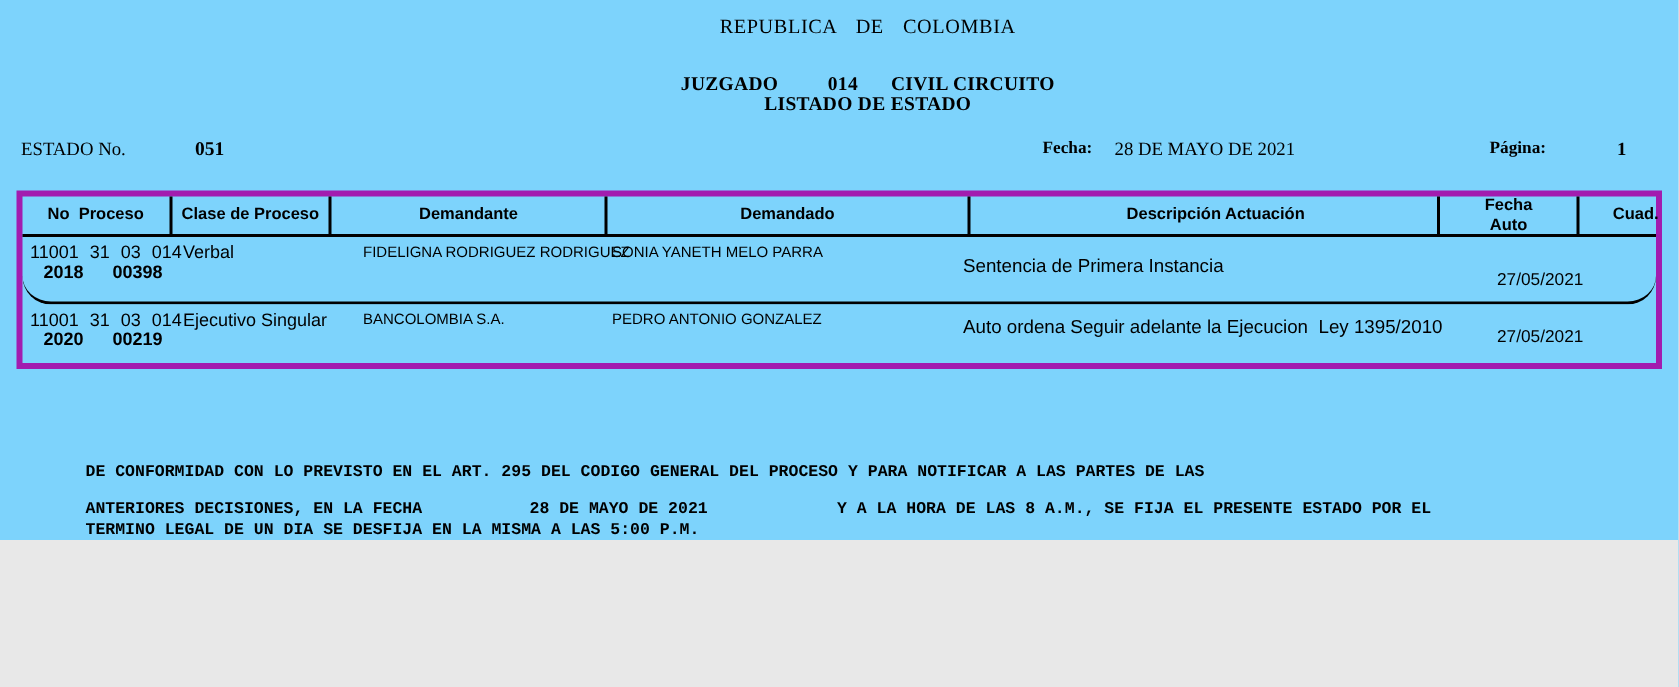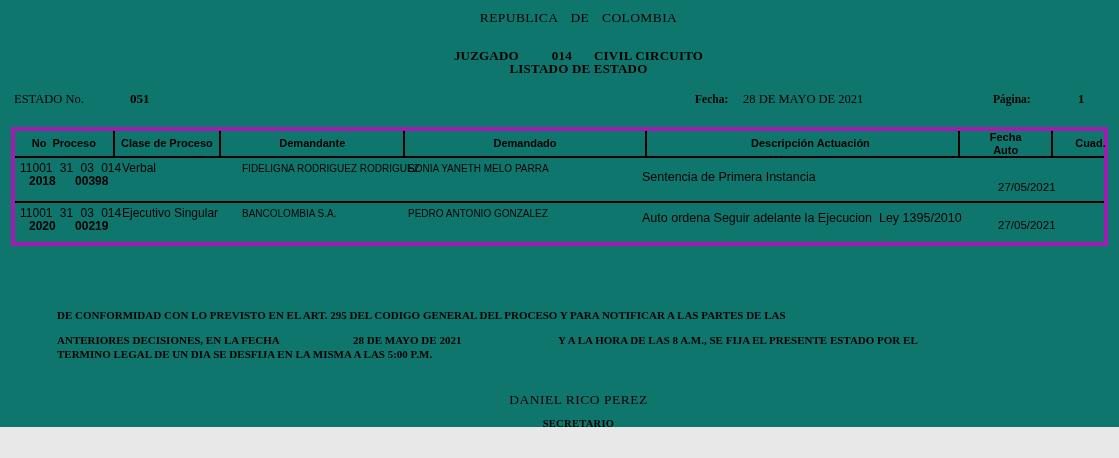--- a/index.html
+++ b/index.html
@@ -1,22 +1,22 @@
 <!DOCTYPE html>
 <html><head>
 <meta charset="utf-8">
 <style>
   * { margin: 0; padding: 0; box-sizing: border-box; }
   html, body { background: #e8e8e8; }
   body { font-family: "Liberation Serif", serif; }
   .page {
     position: relative;
     width: 1119px;
-    height: 427px;
-    background: #0f766e;
+    height: 360px;
+    background: #7dd3fc;
     color: #000000;
     overflow: hidden;
     margin: 0 auto;
   }
 
   
   .center-band { position: absolute; left: 38px; right: 0; text-align: center; }
   .h-line1 { top: 10px; font-size: 13.5px; word-spacing: 9px; letter-spacing: 0.4px; }
   .h-line2 { top: 31px; font-size: 11px; word-spacing: 7px; letter-spacing: 0.3px; }
   .h-line3 { top: 48px; font-size: 13px; font-weight: bold; letter-spacing: 0.2px; }
@@ -50,36 +50,36 @@
   }
   .tbl-head .th:last-child { border-right: none; }
   .th.c1 { width: 100px; word-spacing: 3px; }
   .th.c2 { width: 107px; }
   .th.c3 { width: 185px; }
   .th.c4 { width: 242px; }
   .th.c5 { width: 315px; padding-left: 16px; }
   .th.c6 { width: 93px; text-align: center; }
   .th.c7 { width: 51px; padding-left: 24px; }
 
-  .tbl-row { position: relative; height: 45px; }
+  .tbl-row { position: relative; height: 45px; border-radius: 19px; }
   .tbl-row.r1 { border-bottom: 2px solid #000; }
   .tbl-row.r2 { height: 39px; }
   .cellpos { position: absolute; white-space: pre; }
   .np1   { left: 5px;   top: 3px;  font-size: 12px; word-spacing: 4px; }
   .np2   { left: 14px;  top: 16px; font-size: 12px; font-weight: bold; word-spacing: 16px; }
   .clase { left: 107px; top: 3px;  font-size: 12px; }
   .dte   { left: 227px; top: 5px;  font-size: 10px; }
   .ddo   { left: 393px; top: 5px;  font-size: 10px; }
   .desc  { left: 627px; top: 12px; font-size: 12.5px; }
   .fauto { left: 983px; top: 23px; font-size: 11.5px; }
   .r2 .desc  { top: 8px; }
   .r2 .fauto { top: 16px; }
 
   
-  .para { position: absolute; left: 57px; width: 900px; font-size: 11px; font-weight: bold; white-space: nowrap; }
+  .para { position: absolute; left: 57px; width: 900px; font-size: 11px; font-weight: bold; white-space: nowrap; font-family: Liberation Mono, monospace; }
   .para-l1 { top: 309px; }
   .para-l2 { top: 334px; }
   .para-l2 .seg-date { position: absolute; left: 296px; }
   .para-l2 .seg-b    { position: absolute; left: 501px; }
   .para-l3 { top: 348px; }
 
   
   .sig-name  { top: 392px; font-size: 13.5px; letter-spacing: 0.5px; }
   .sig-title { top: 418px; font-size: 10.5px; font-weight: bold; letter-spacing: 0.3px; }
 </style>

